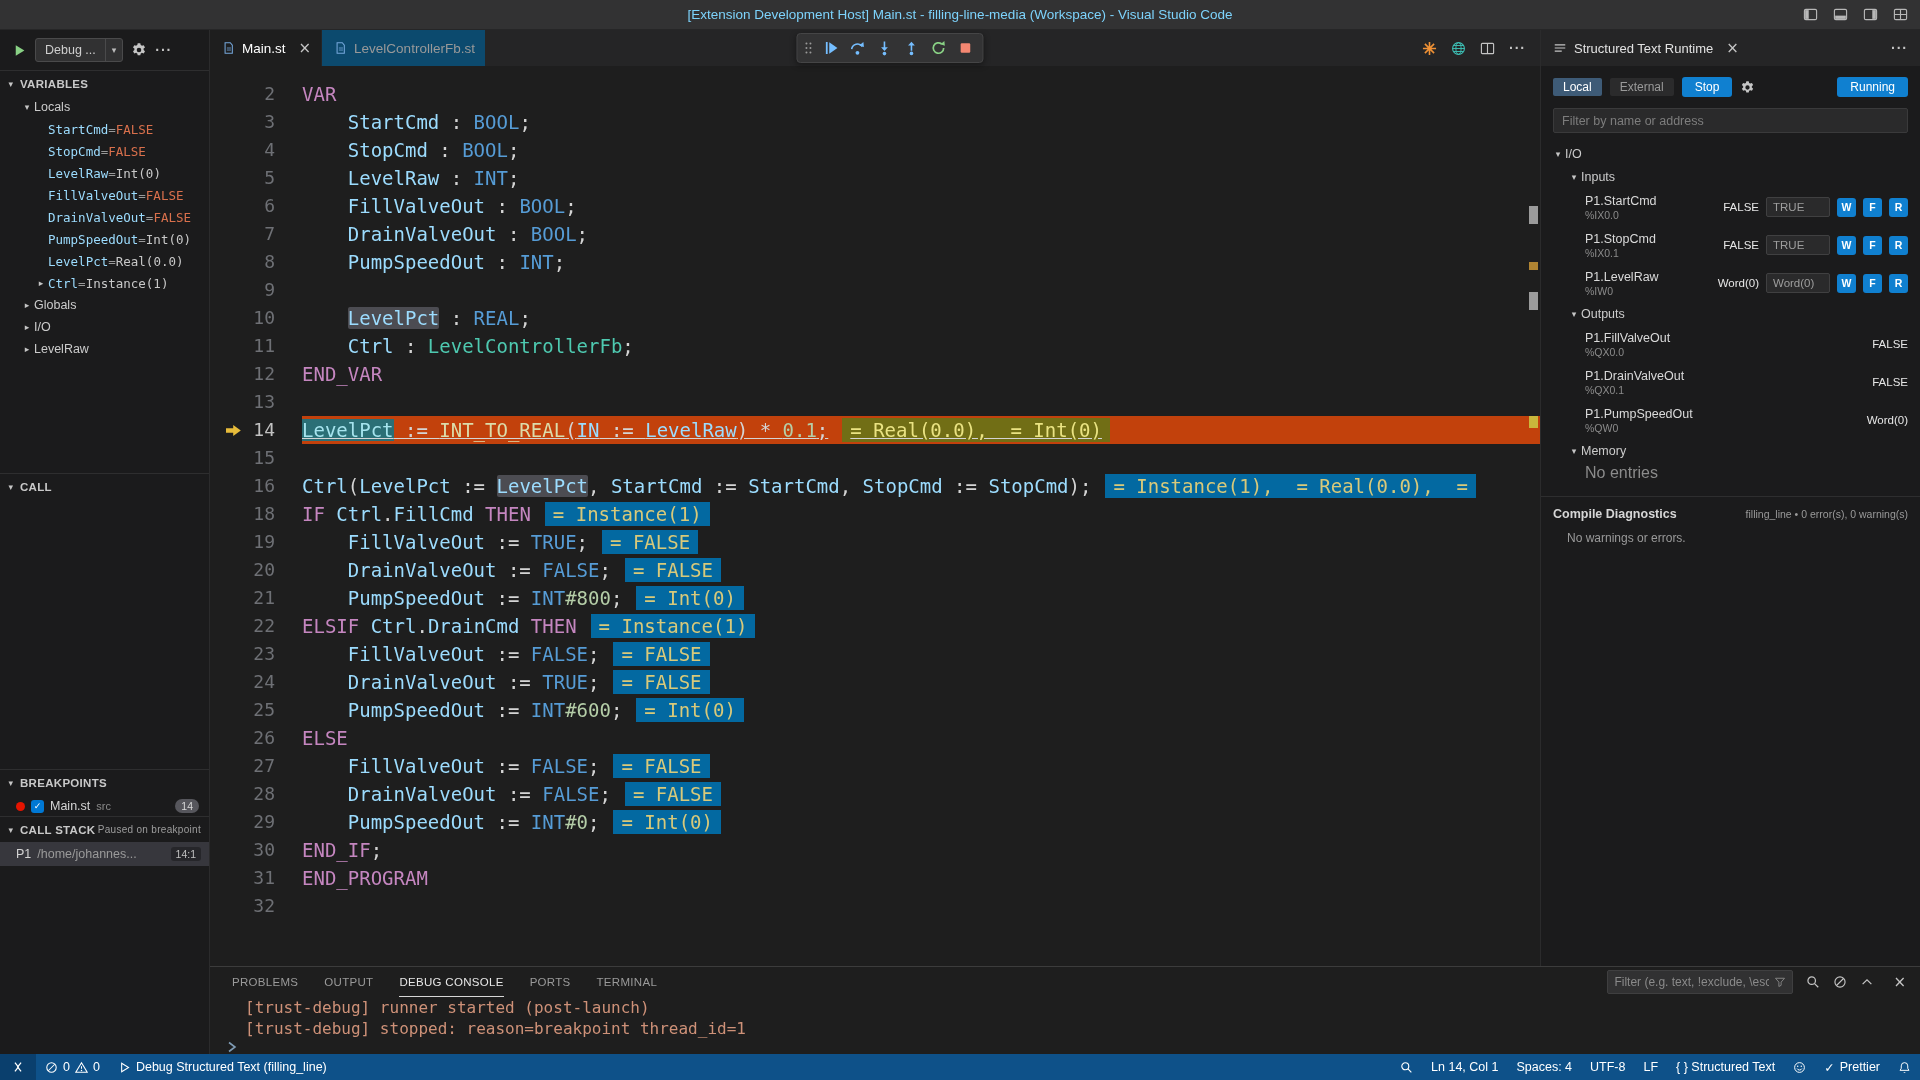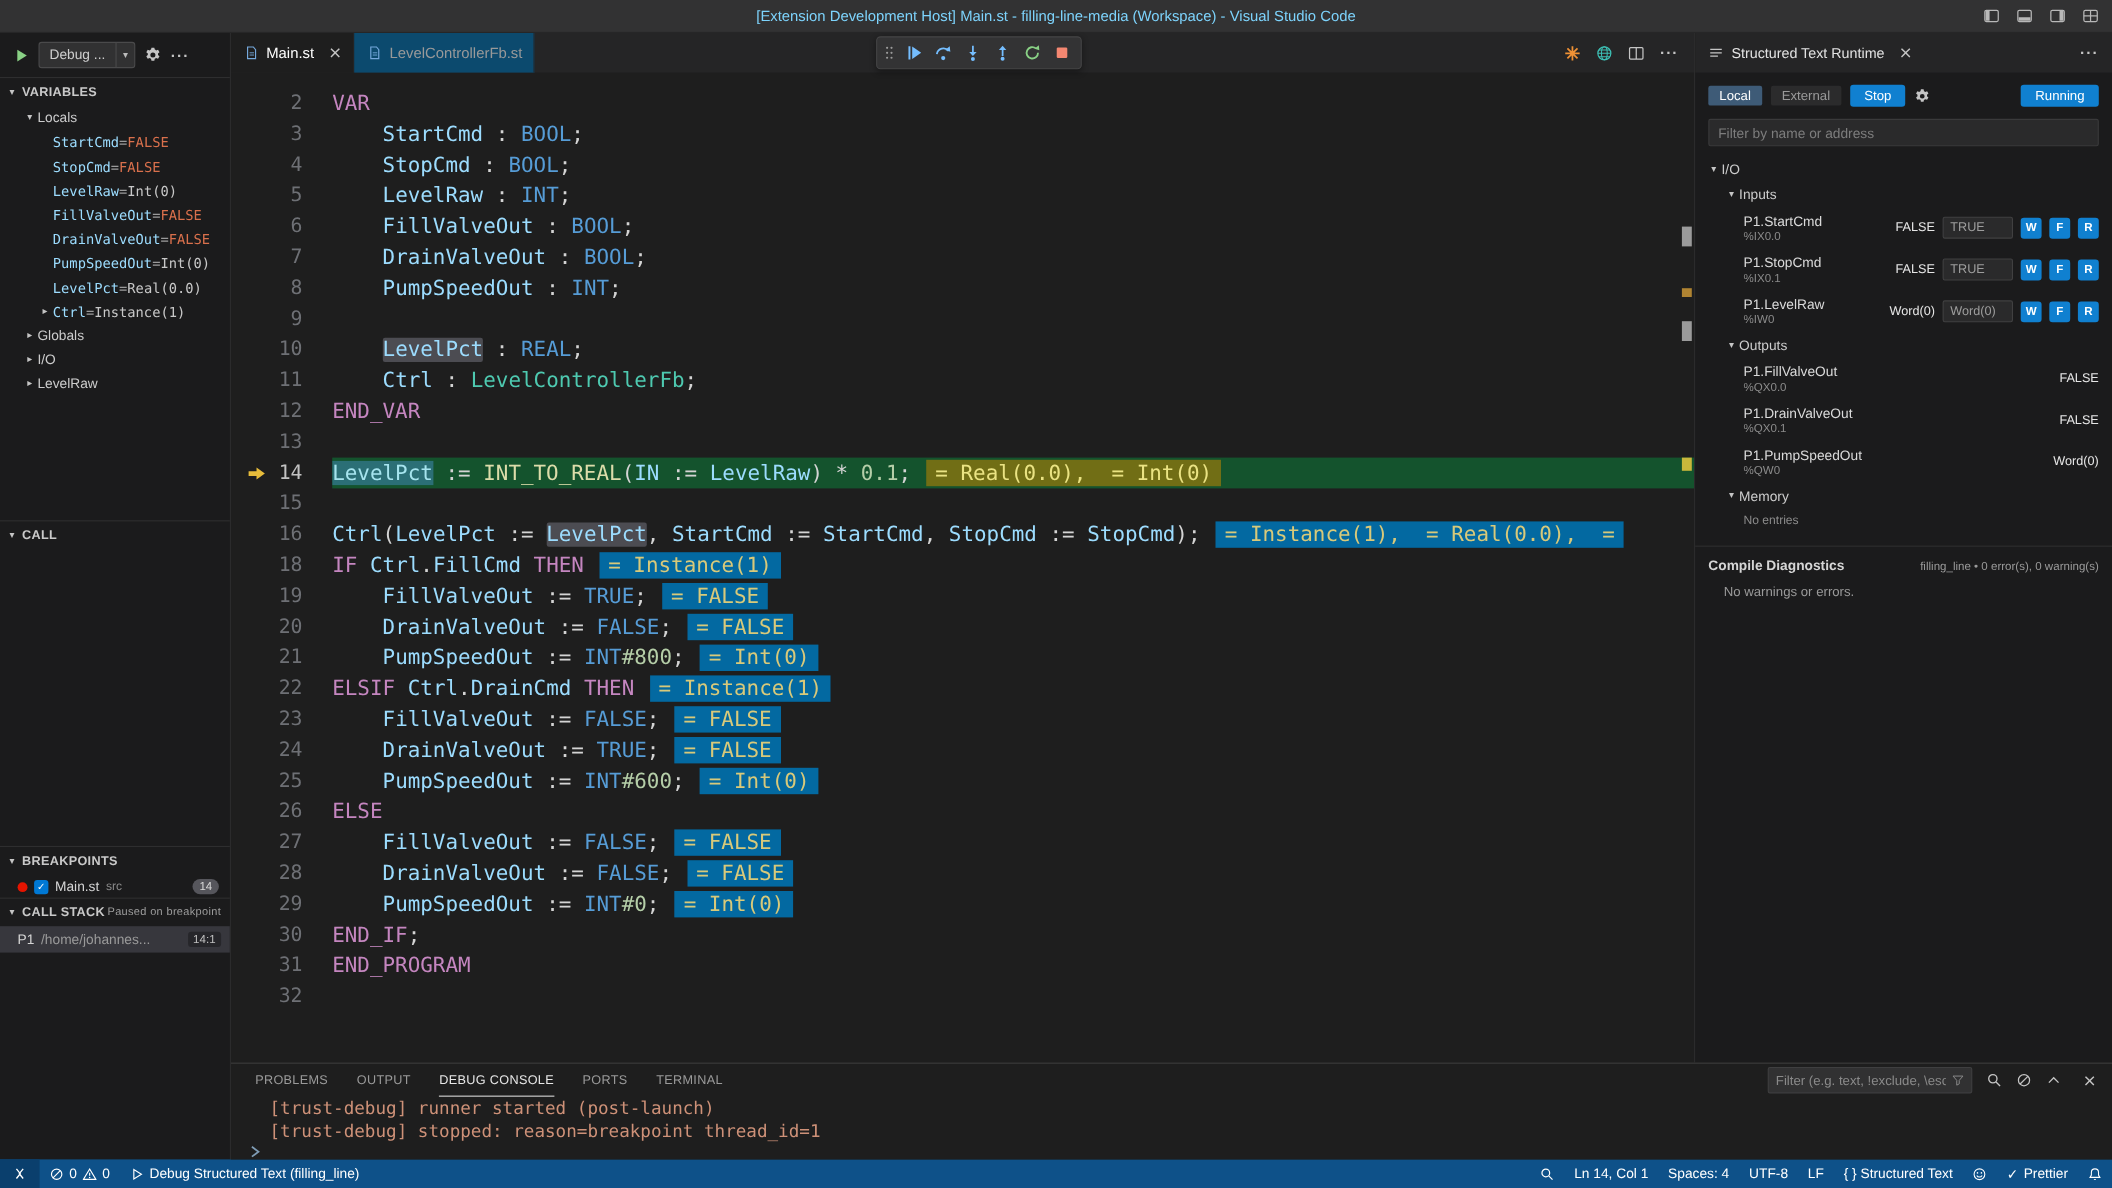--- a/index.html
+++ b/index.html
@@ -63,21 +63,21 @@
   .dbg-toolbar{position:absolute;left:50%;top:3px;transform:translateX(-42%);height:30px;background:#333334;border:1px solid #454546;border-radius:4px;display:flex;align-items:center;gap:3px;padding:0 5px;box-shadow:0 2px 6px rgba(0,0,0,.4);z-index:5;}
   .dbg-btn{width:24px;height:24px;display:flex;align-items:center;justify-content:center;border-radius:3px;}
   .grip{width:12px;height:24px;display:flex;align-items:center;justify-content:center;margin-right:1px;}
 
   .editor-body{flex:1;position:relative;overflow:hidden;padding-top:14px;font-family:"DejaVu Sans Mono",monospace;font-size:19px;line-height:28px;}
   .line{display:flex;height:28px;}
   .gutter{flex:none;width:92px;position:relative;text-align:right;padding-right:27px;color:#6e7075;font-size:18px;line-height:28px;}
   .line.cur .gutter{color:#c2c2c2;}
   .cur-arrow{position:absolute;left:15px;top:8px;}
   .code{flex:1;min-width:0;white-space:pre;color:#d4d4d4;overflow:hidden;}
-  .line.cur .code{background:#14532d;}
+  .line.cur .code{background:#c2410c;text-decoration:underline;}
   .kw{color:#c586c0;} .typ{color:#569cd6;} .id{color:#9cdcfe;} .fb{color:#4ec9b0;}
   .fn{color:#dcdcaa;} .num{color:#b5cea8;} .pln{color:#d4d4d4;}
   .hl{color:#9cdcfe;background:#4c4c52;border-radius:2px;}
   .sel{color:#a6e4ee;background:#2b6f76;}
   .hint{margin-left:14px;padding:1px 8px;background:#0369a1;color:#d8c97a;}
   .line.cur .hint{background:#716e15;color:#eae383;}
   .ruler{position:absolute;top:0;right:0;width:14px;height:100%;}
   .ruler .mark{position:absolute;right:2px;width:9px;}
 
   
@@ -96,21 +96,21 @@
   .rt-filter input::placeholder{color:#7d7d7d;}
   .rt-node{display:flex;align-items:center;height:23px;font-size:12.5px;color:#cccccc;}
   .lvl1{padding-left:10px;} .lvl2{padding-left:26px;}
   .io-row{display:flex;align-items:center;height:38px;padding:0 12px 0 44px;}
   .io-name{font-size:12.5px;color:#dadada;line-height:1.3;}
   .io-addr{font-size:10.5px;color:#8b8b8b;line-height:1.2;}
   .io-right{margin-left:auto;display:flex;align-items:center;gap:7px;}
   .io-val{font-size:11.5px;color:#e6e6e6;}
   .io-box{width:64px;height:20px;background:#2a2a2b;border:1px solid #404041;border-radius:2px;color:#9d9d9d;font-size:11.5px;display:flex;align-items:center;padding:0 6px;}
   .io-btn{width:19px;height:19px;border-radius:3px;background:#1080d0;color:#ffffff;font-size:10.5px;font-weight:700;display:flex;align-items:center;justify-content:center;}
-  .io-empty{padding-left:44px;font-size:11px;color:#8b8b8b;height:22px;display:flex;align-items:center;}
+  .io-empty{padding-left:44px;font-size:16px;color:#8b8b8b;height:22px;display:flex;align-items:center;}
   .rt-diag{margin-top:12px;border-top:1px solid #2e2e2f;padding:10px 12px 0;}
   .diag-head{display:flex;align-items:baseline;}
   .diag-title{font-size:12.5px;font-weight:600;color:#d6d6d6;}
   .diag-summary{margin-left:auto;font-size:10.5px;color:#9a9a9a;}
   .diag-msg{margin-top:10px;padding-left:14px;font-size:12px;color:#9a9a9a;}
 
   
   .panel{flex:none;height:88px;background:#1e1e1e;border-top:1px solid #3c3c3c;display:flex;flex-direction:column;position:relative;}
   .panel-tabs{flex:none;height:30px;display:flex;align-items:stretch;gap:26px;padding-left:22px;}
   .ptab{display:flex;align-items:center;font-size:11.5px;letter-spacing:.3px;color:#9a9a9a;border-bottom:1px solid transparent;}

